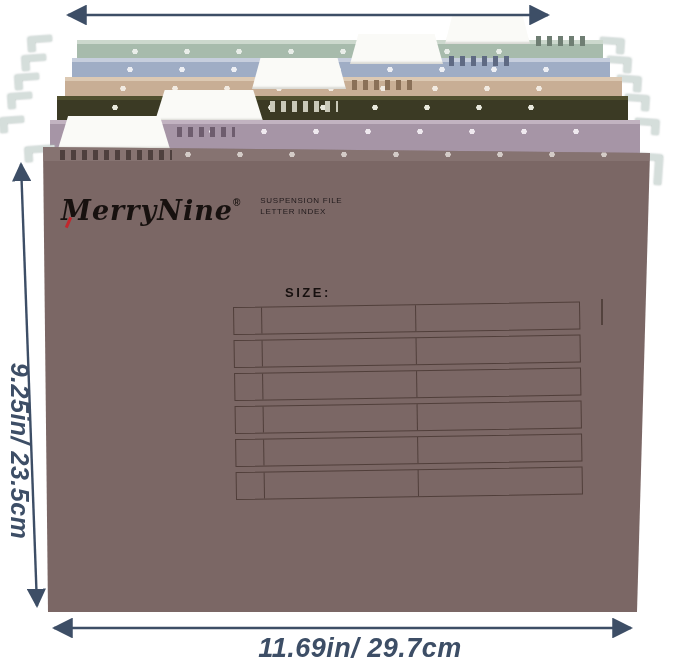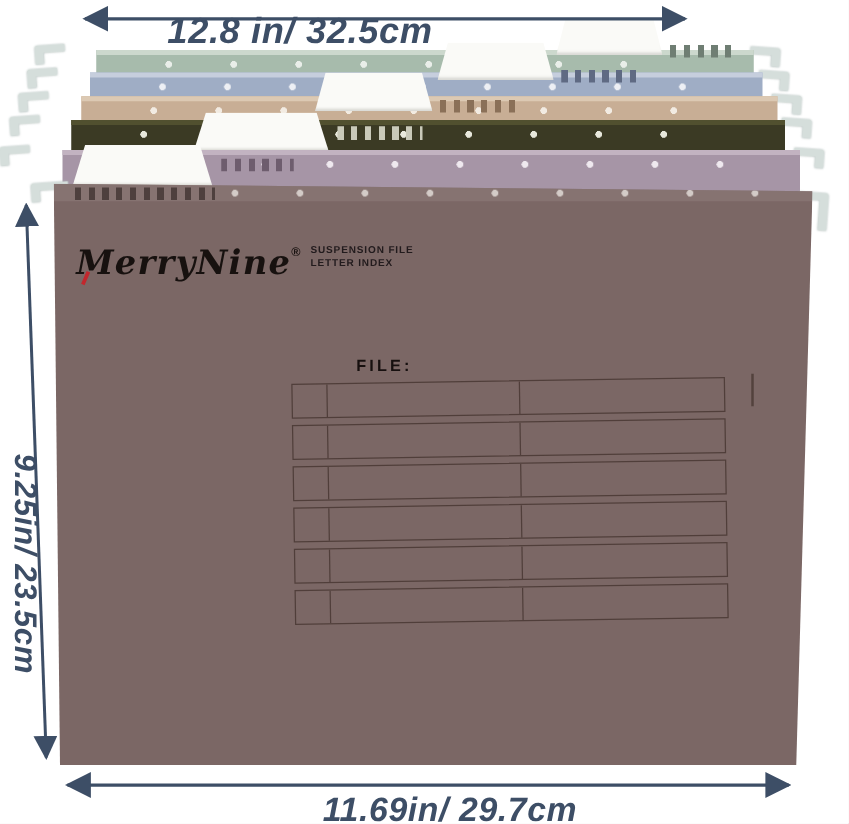--- a/index.html
+++ b/index.html
@@ -38,22 +38,22 @@
     clip-path:polygon(8px 4px,615px 10px,602px 469px,13px 469px);}
   #front-edge{position:absolute;left:8px;top:4px;width:607px;height:14px;
     background:var(--ff-edge,#8d7b79);opacity:.55;}
   #front-slots{left:25px;top:7px;width:112px;}
   #front-dots{left:150px;top:8px;width:440px;}
 
   #logo{position:absolute;left:26px;top:52px;color:var(--logo,#17110f);white-space:nowrap;}
   #brand{font-family:"DejaVu Serif",serif;font-style:italic;font-weight:700;
          font-size:27px;letter-spacing:1px;}
   #regmark{font-size:10px;vertical-align:14px;font-weight:700;}
-  #logo-sub{display:inline-block;vertical-align:6px;margin-left:8px;
-            font-size:8px;font-weight:700;letter-spacing:0.7px;line-height:1.35;color:#221b1d;}
+  #logo-sub{display:inline-block;vertical-align:6px;margin-left:20px;
+            font-size:8px;font-weight:400;letter-spacing:0.7px;line-height:1.35;color:#221b1d;}
   #logo-accent{position:absolute;left:6px;top:22px;width:3px;height:11px;
                background:var(--accent,#c2272d);transform:rotate(24deg);z-index:2;}
 
   #index-label{position:absolute;left:250px;top:142px;font-size:13px;font-weight:700;
                letter-spacing:2.5px;color:#17100f;}
   #index-table{position:absolute;left:198px;top:164px;width:347px;
                transform:rotate(-0.9deg);transform-origin:left top;}
   .t-row{display:flex;height:28px;margin-bottom:5px;
          border:1px solid var(--tline,#463530);box-sizing:border-box;opacity:.8;}
   .t-cell{box-sizing:border-box;height:100%;}
@@ -72,21 +72,20 @@
     <defs>
       <marker id="arr" viewBox="0 0 10 10" refX="9" refY="5" markerWidth="8" markerHeight="8" orient="auto-start-reverse">
         <path d="M0,0 L10,5 L0,10 z" fill="#3d4e66"></path>
       </marker>
     </defs>
     <line x1="68" y1="15" x2="548" y2="15" stroke="#3d4e66" stroke-width="2.6" marker-start="url(#arr)" marker-end="url(#arr)"></line>
     <line x1="21" y1="164" x2="37" y2="606" stroke="#3d4e66" stroke-width="2.4" marker-start="url(#arr)" marker-end="url(#arr)"></line>
     <line x1="54" y1="628" x2="631" y2="628" stroke="#3d4e66" stroke-width="2.6" marker-start="url(#arr)" marker-end="url(#arr)"></line>
   </svg>
 
-  <div id="dim-top" class="dim-label">12.8 in/ 32.5cm</div>
   <div id="dim-left" class="dim-label">9.25in/ 23.5cm</div>
   <div id="dim-bottom" class="dim-label">11.69in/ 29.7cm</div>
 
   <div id="folders">
       <div class="hook left" style="left: 28px; top: 36px; z-index: 1;"></div>
       <div class="hook right" style="left: 600px; top: 38px; z-index: 1;"></div>
       <div class="folder" style="left: 77px; top: 40px; width: 526px; height: 40px; z-index: 1; background: rgb(167, 187, 172); border-top: 4px solid rgb(204, 216, 205);"></div>
       <div class="dots" style="left: 132px; top: 48px; width: 411px; z-index: 1; --dot: #e9eee9;"></div>
       <div class="slots" style="left: 536px; top: 36px; width: 50px; height: 10px; z-index: 1; --slot: #6f7e73;"></div>
       <div class="tab" style="left: 445px; top: 14px; width: 85px; height: 30px; z-index: 1;"></div>
@@ -123,21 +122,21 @@
     <div id="front-edge"></div>
     <div id="front-slots" class="slots" style="--slot: #4e403e;"></div>
     <div id="front-dots" class="dots" style="--dot: #d3cbc7;"></div>
 
     <div id="logo">
       <span id="brand">MerryNine</span><span id="regmark">®</span><span id="logo-sub"><span>SUSPENSION FILE</span><br>
         <span>LETTER INDEX</span></span>
       <div id="logo-accent"></div>
     </div>
 
-    <div id="index-label">FILE:</div>
+    <div id="index-label">SIZE:</div>
     <div id="index-table">
         <div class="t-row">
           <div class="t-cell c1"></div>
           <div class="t-cell c2"></div>
           <div class="t-cell c3"></div>
         </div>
         <div class="t-row">
           <div class="t-cell c1"></div>
           <div class="t-cell c2"></div>
           <div class="t-cell c3"></div>

